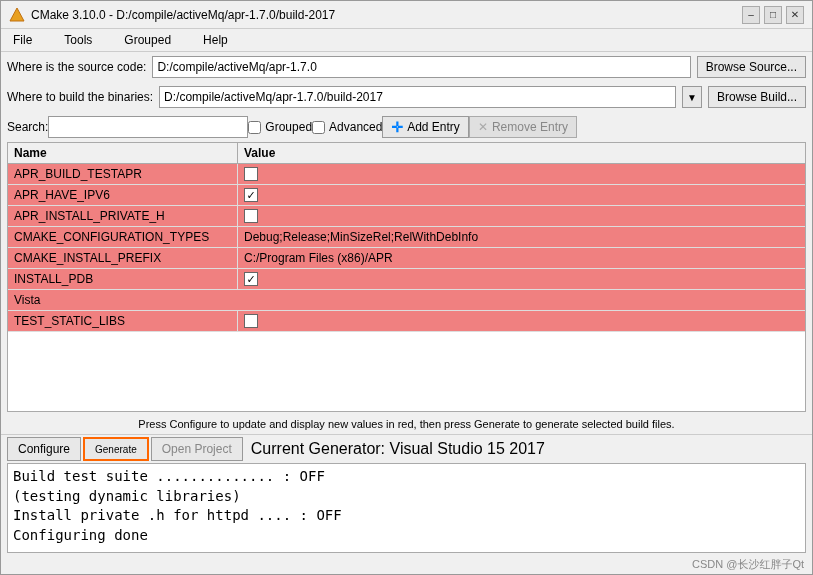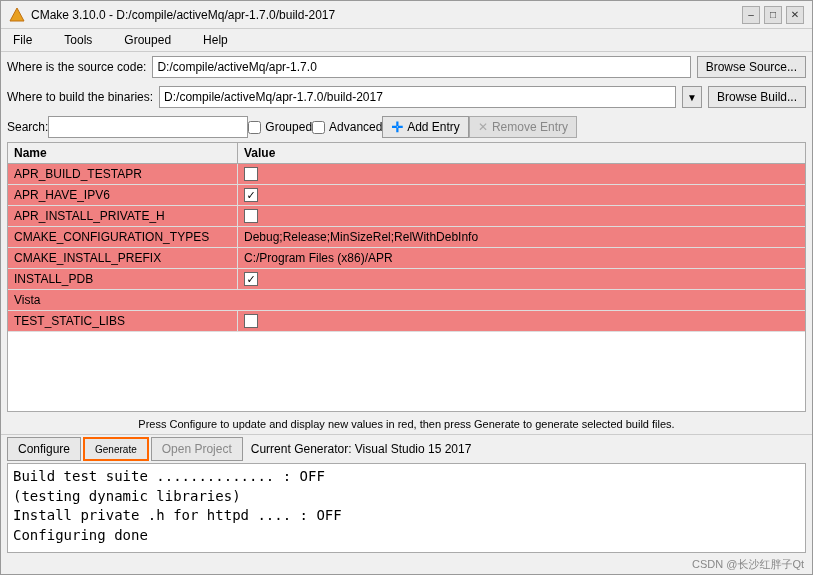--- a/index.html
+++ b/index.html
@@ -242,21 +242,21 @@
       padding: 0 10px;
       background: #e8e8e8;
       border: 1px solid #999;
       cursor: pointer;
       font-size: 12px;
       margin-left: 2px;
       color: #888;
     }
     .generator-text {
       margin-left: 8px;
-      font-size: 12px;
+      font-size: 16px;
       color: #000;
     }
     .log-area {
       height: 90px;
       margin: 0 6px 4px 6px;
       border: 1px solid #aaa;
       background: white;
       overflow-y: auto;
       font-size: 14px;
       font-family: Consolas, monospace;

